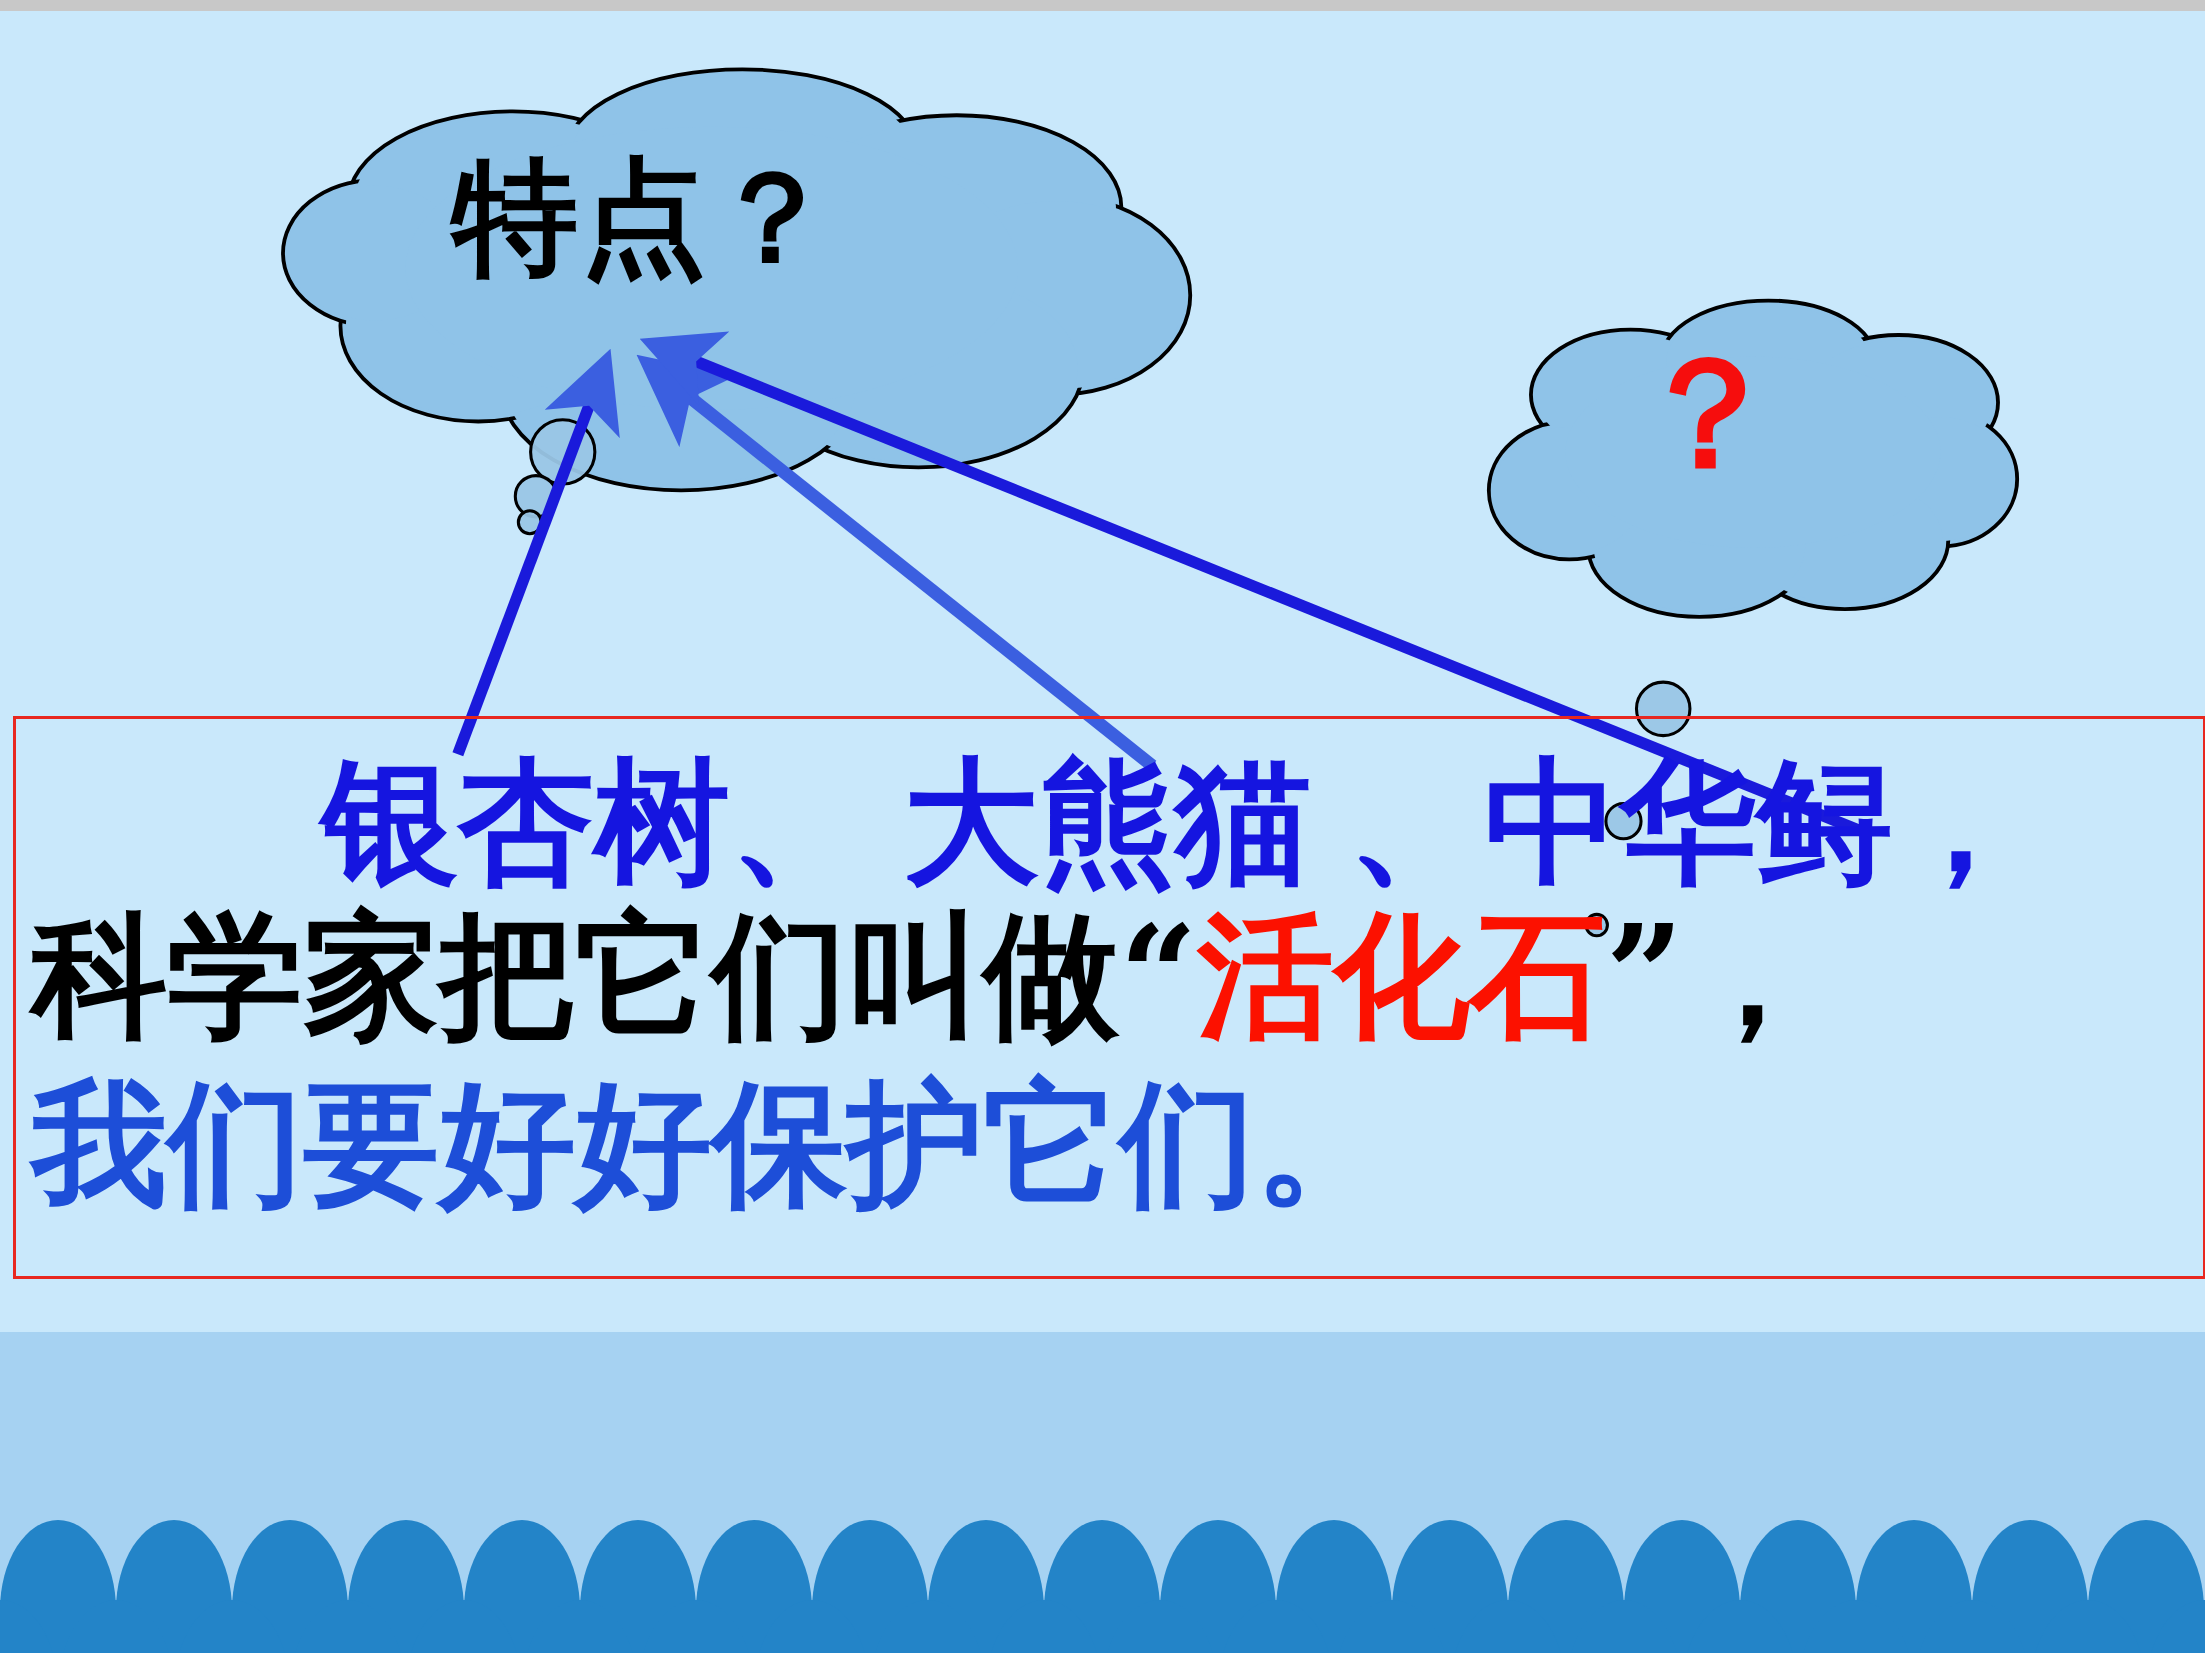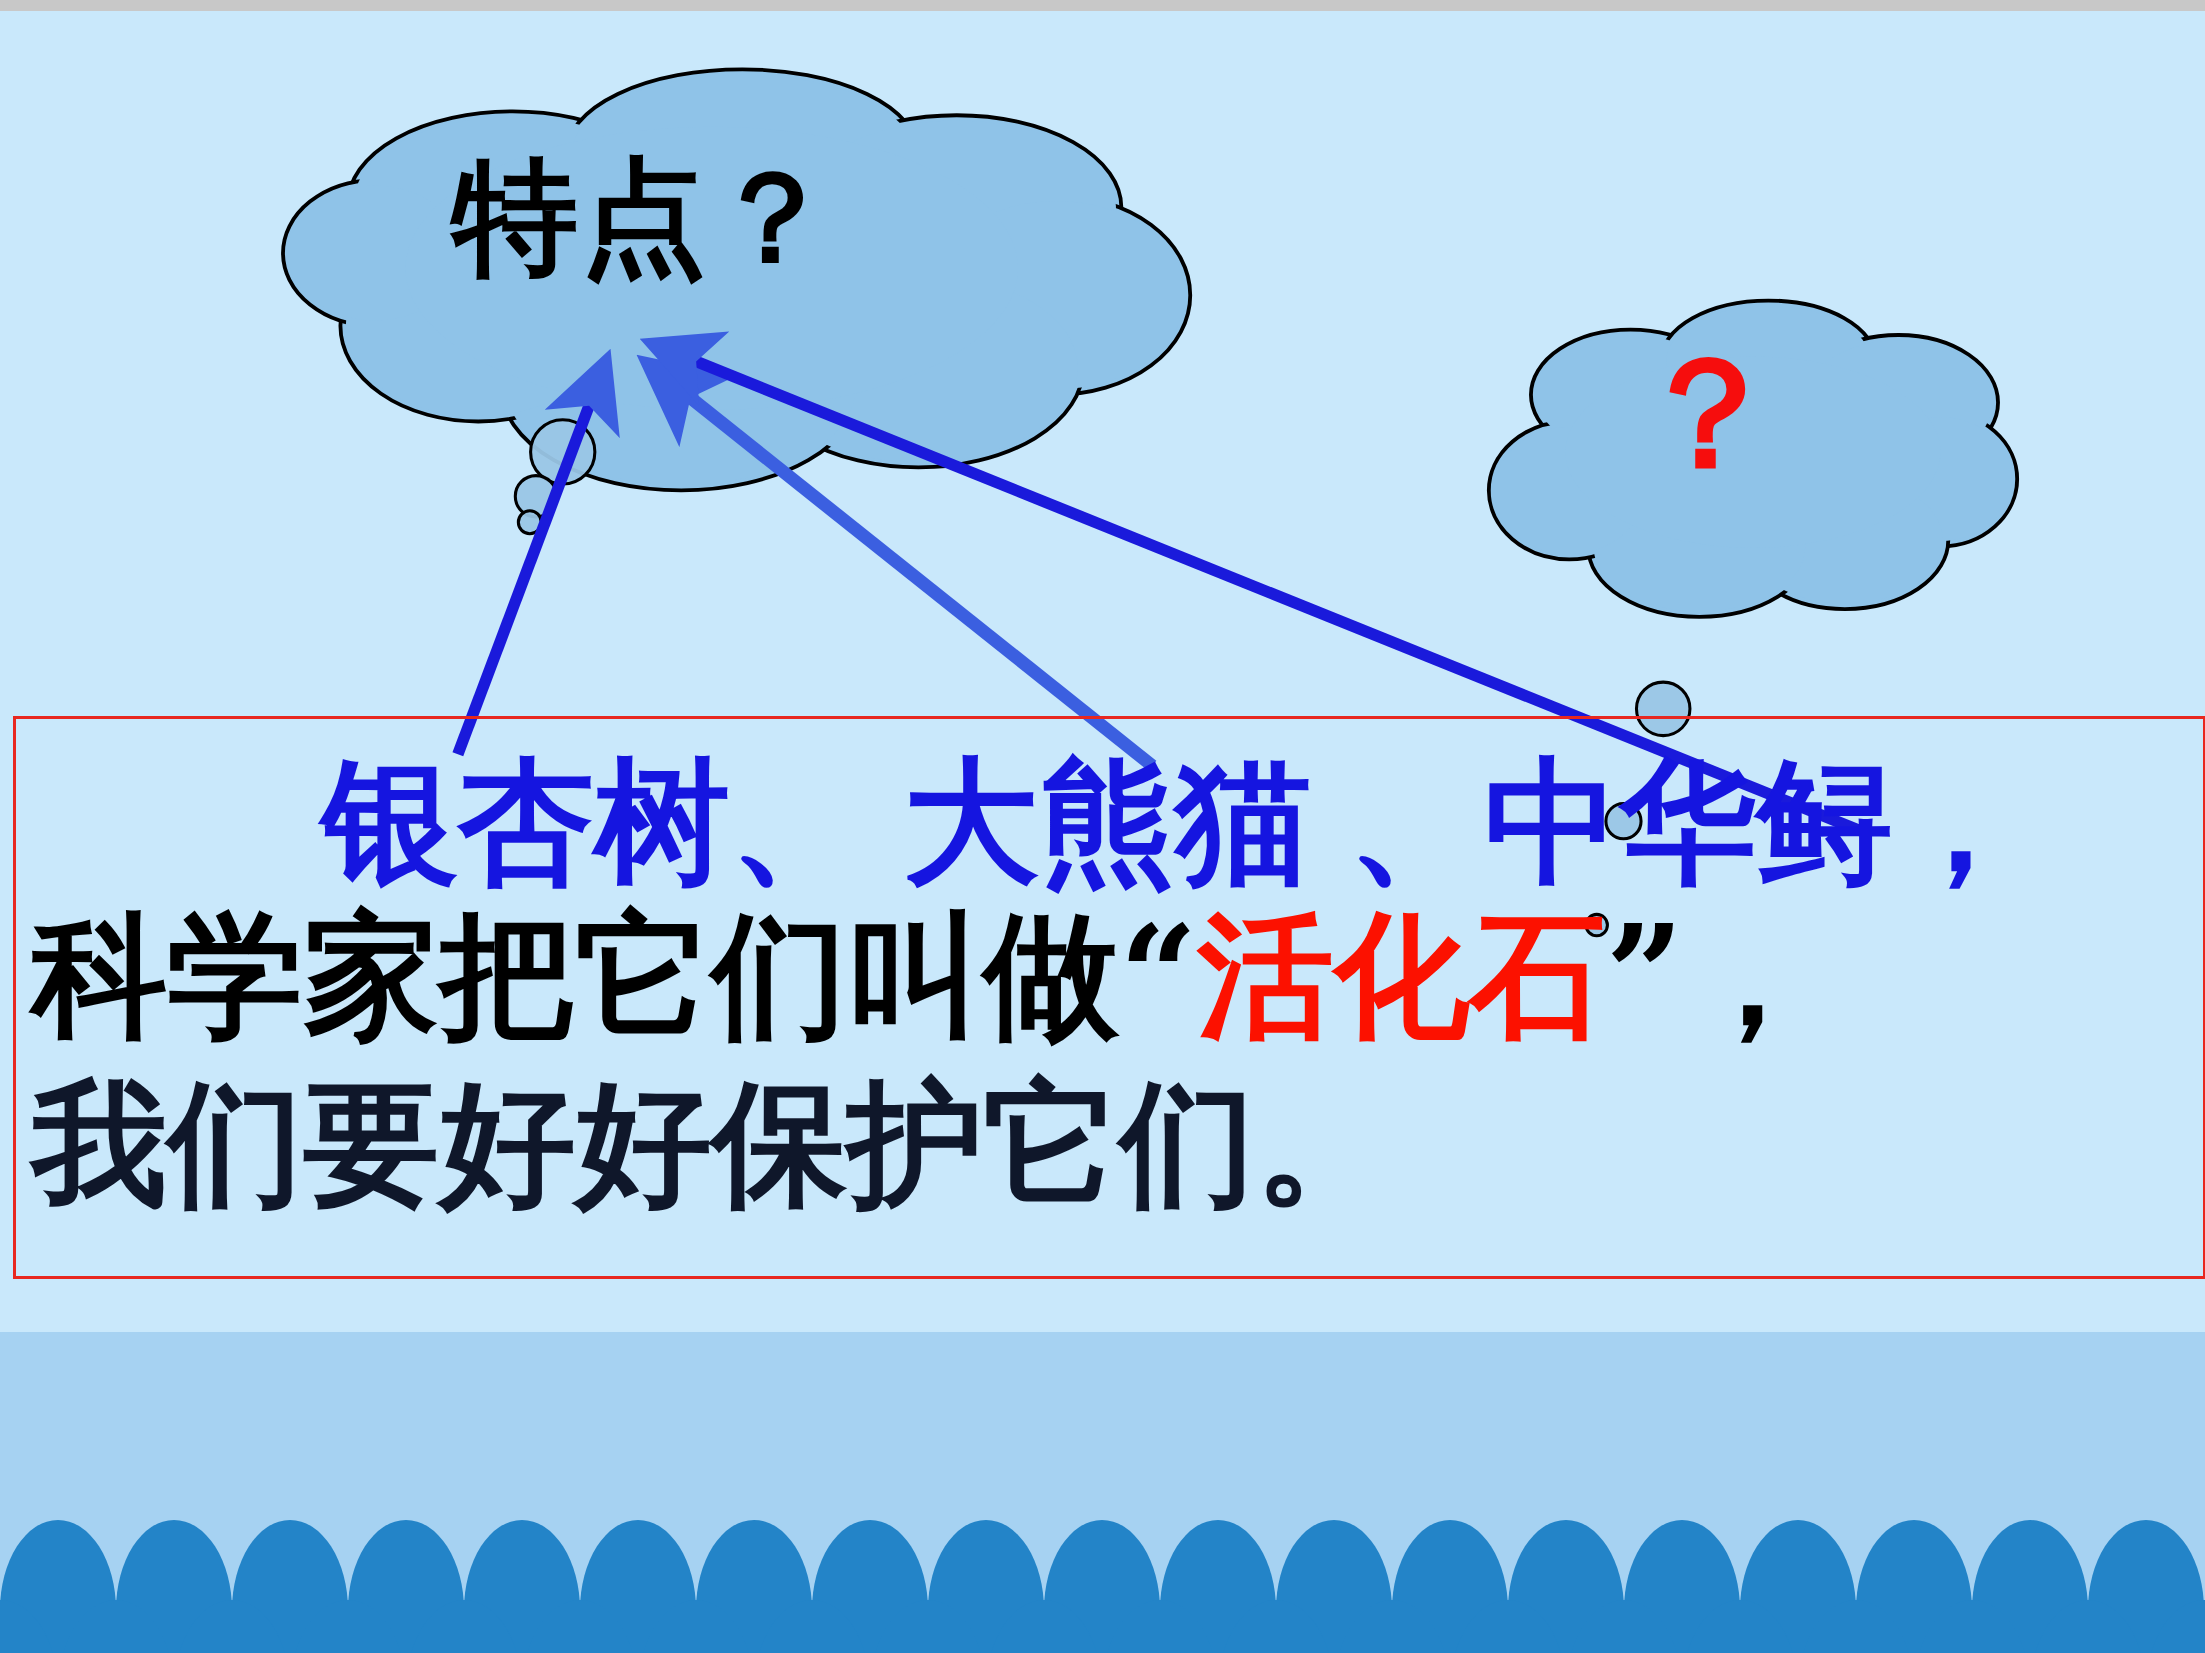--- a/index.html
+++ b/index.html
@@ -103,21 +103,21 @@
   #tb-line1 .sp{display:inline-block;width:37px;}
   #tb-line2{
     left:15.3px;top:188px;
     font-size:136px;
     color:#000;
   }
   #tb-line2 .red{color:#fc1100;}
   #tb-line3{
     left:15.3px;top:356px;
     font-size:136px;
-    color:#0f172a;
+    color:#1d4ed8;
   }
 </style>
 </head>
 <body>
 
 <div id="slide">
 
   <div class="top-gray-band"></div>
   <div class="sky"></div>
   <div class="mid-band"></div>

